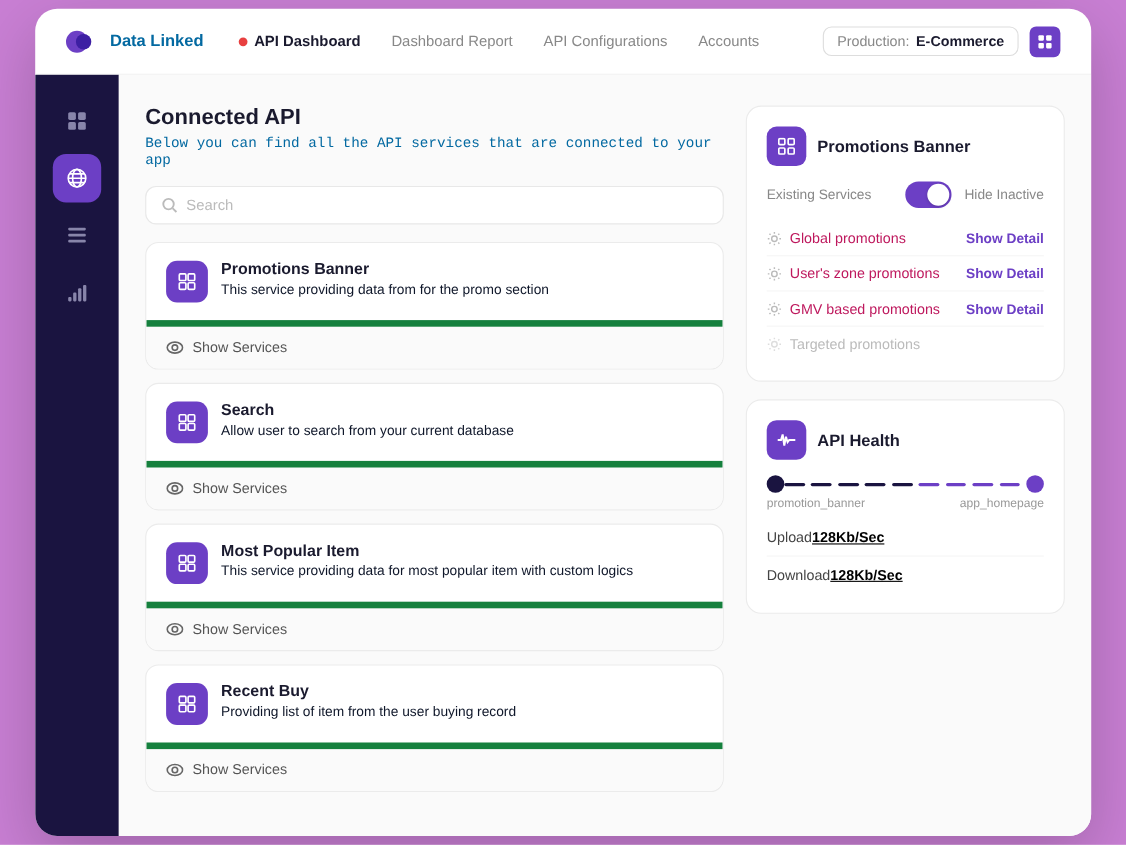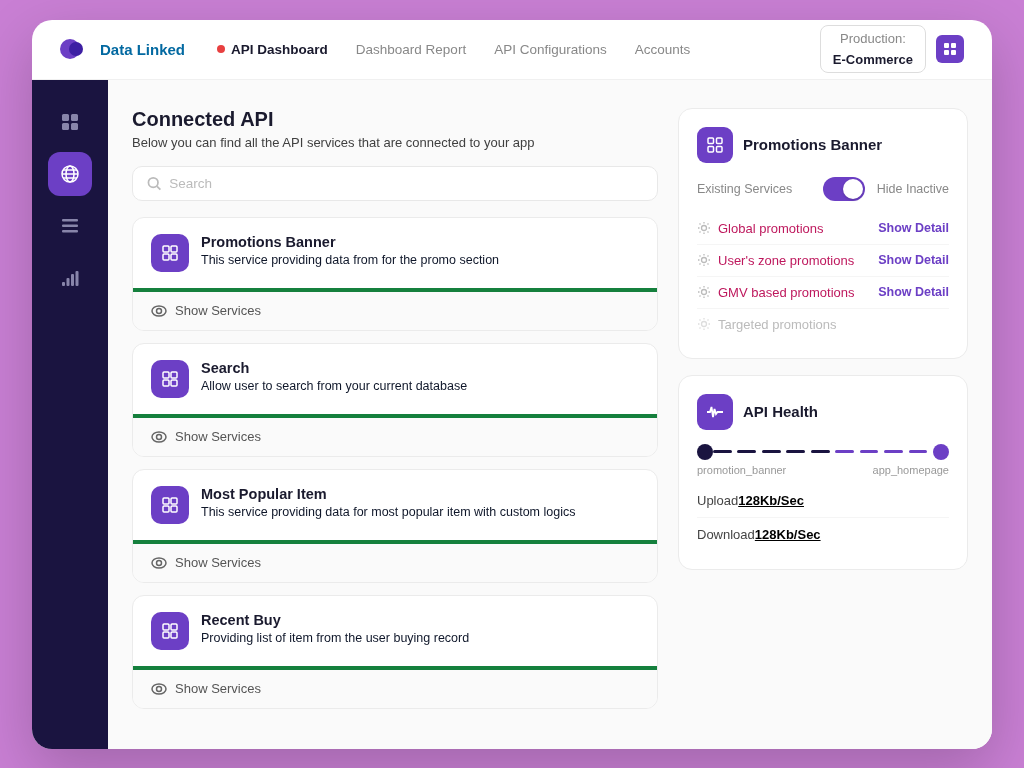--- a/index.html
+++ b/index.html
@@ -94,21 +94,20 @@
     }
     .env-badge {
       border: 1px solid #ddd;
       border-radius: 8px;
       padding: 5px 12px;
       font-size: 13px;
       color: #555;
       display: flex;
       align-items: center;
       gap: 6px;
-      flex-direction: column;
     }
     .env-badge span { color: #888; }
     .env-badge strong { color: #1a1a2e; }
     .env-btn {
       width: 28px;
       height: 28px;
       background: #6c3fc5;
       border-radius: 6px;
       display: flex;
       align-items: center;
@@ -165,22 +164,23 @@
       gap: 16px;
     }
     .page-title {
       font-size: 20px;
       font-weight: 700;
       color: #1a1a2e;
       margin-bottom: 4px;
     }
     .page-subtitle {
       font-size: 13px;
-      color: #404040;
+      color: #0369a1;
       margin-bottom: 16px;
+      font-family: Liberation Mono, monospace;
     }
     
     .search-bar {
       display: flex;
       align-items: center;
       gap: 8px;
       border: 1px solid #e8e8e8;
       border-radius: 10px;
       padding: 9px 14px;
       background: #fff;
@@ -226,24 +226,23 @@
       font-weight: 700;
       color: #1a1a2e;
       margin-bottom: 3px;
     }
     .api-info p {
       font-size: 12.5px;
       color: #0f172a;
     }
     .api-card-footer {
       display: flex;
-      align-items: center;
       gap: 8px;
       padding: 11px 18px;
-      border-top: 4px solid #15803d;
+      border-top: 6px solid #15803d;
       background: #fafafa;
       cursor: pointer;
     }
     .api-card-footer span {
       font-size: 13px;
       color: #555;
       font-weight: 500;
     }
     
     .panel-card {

